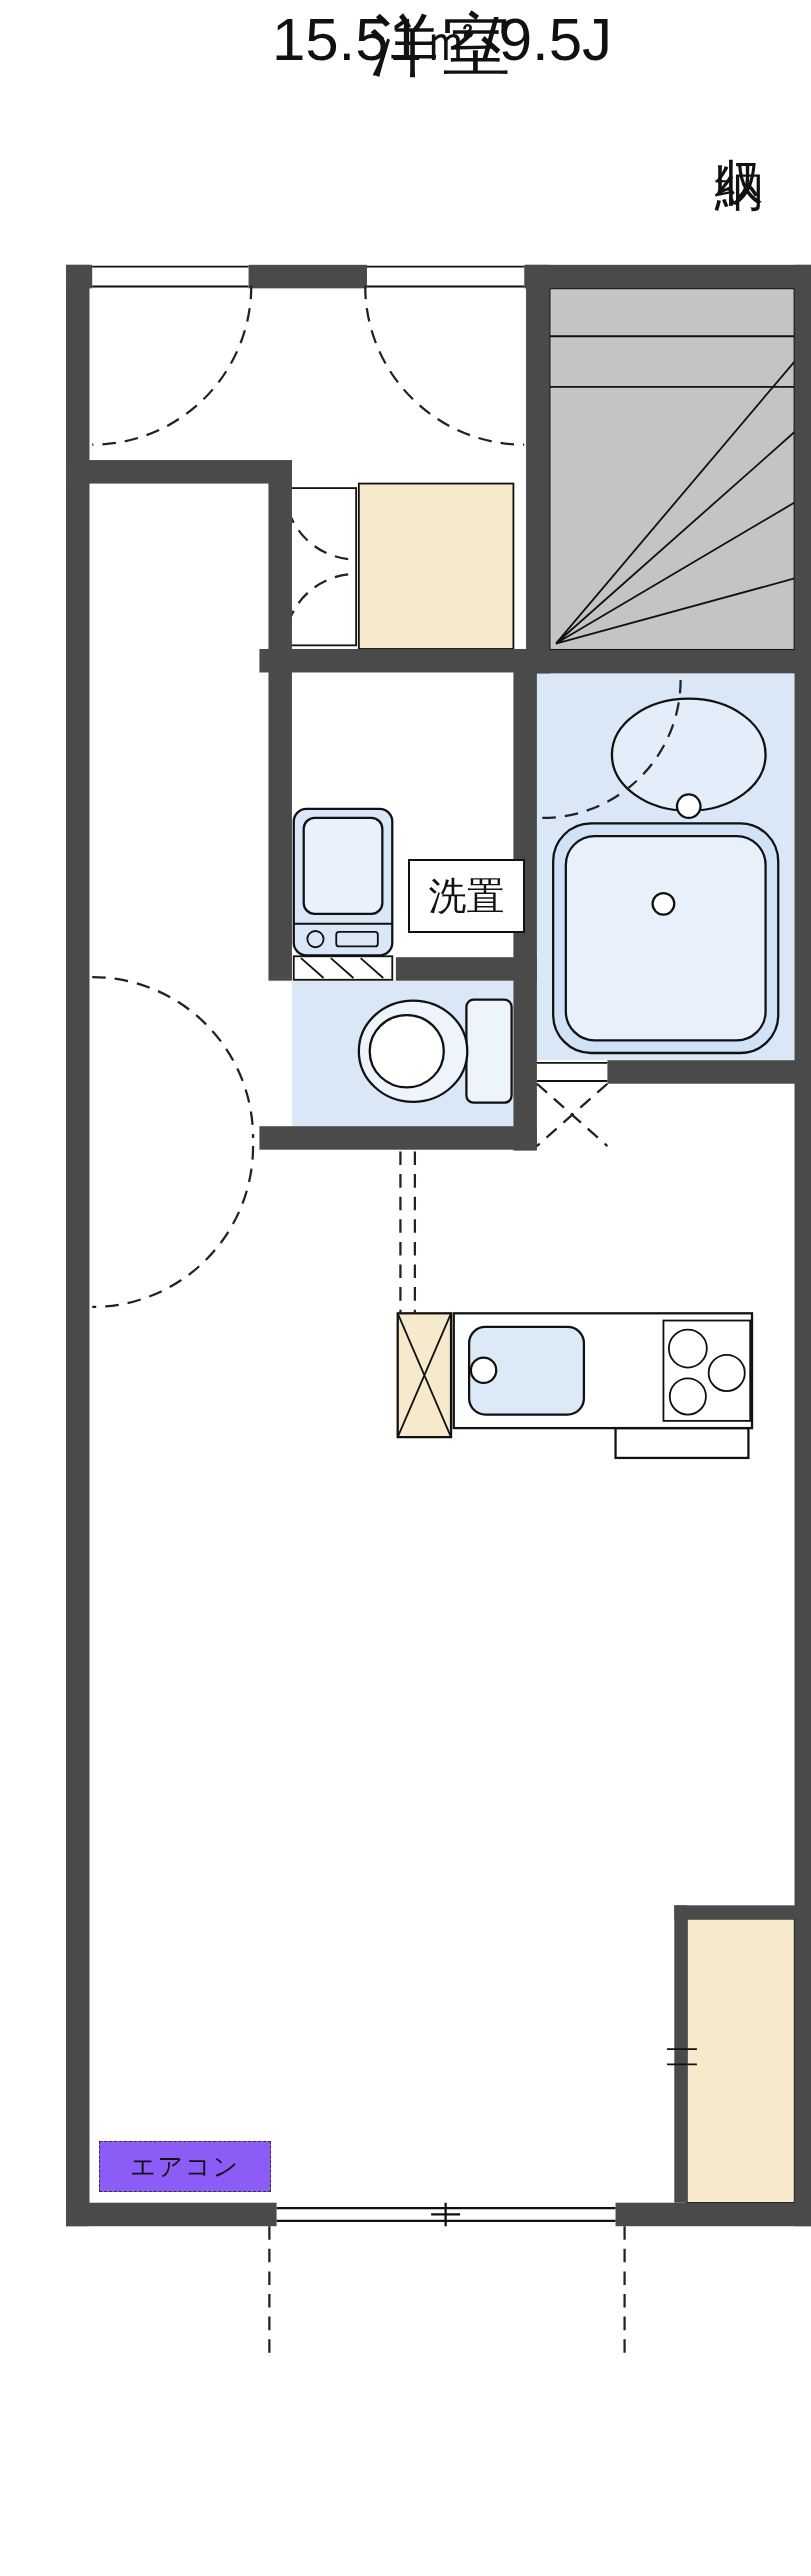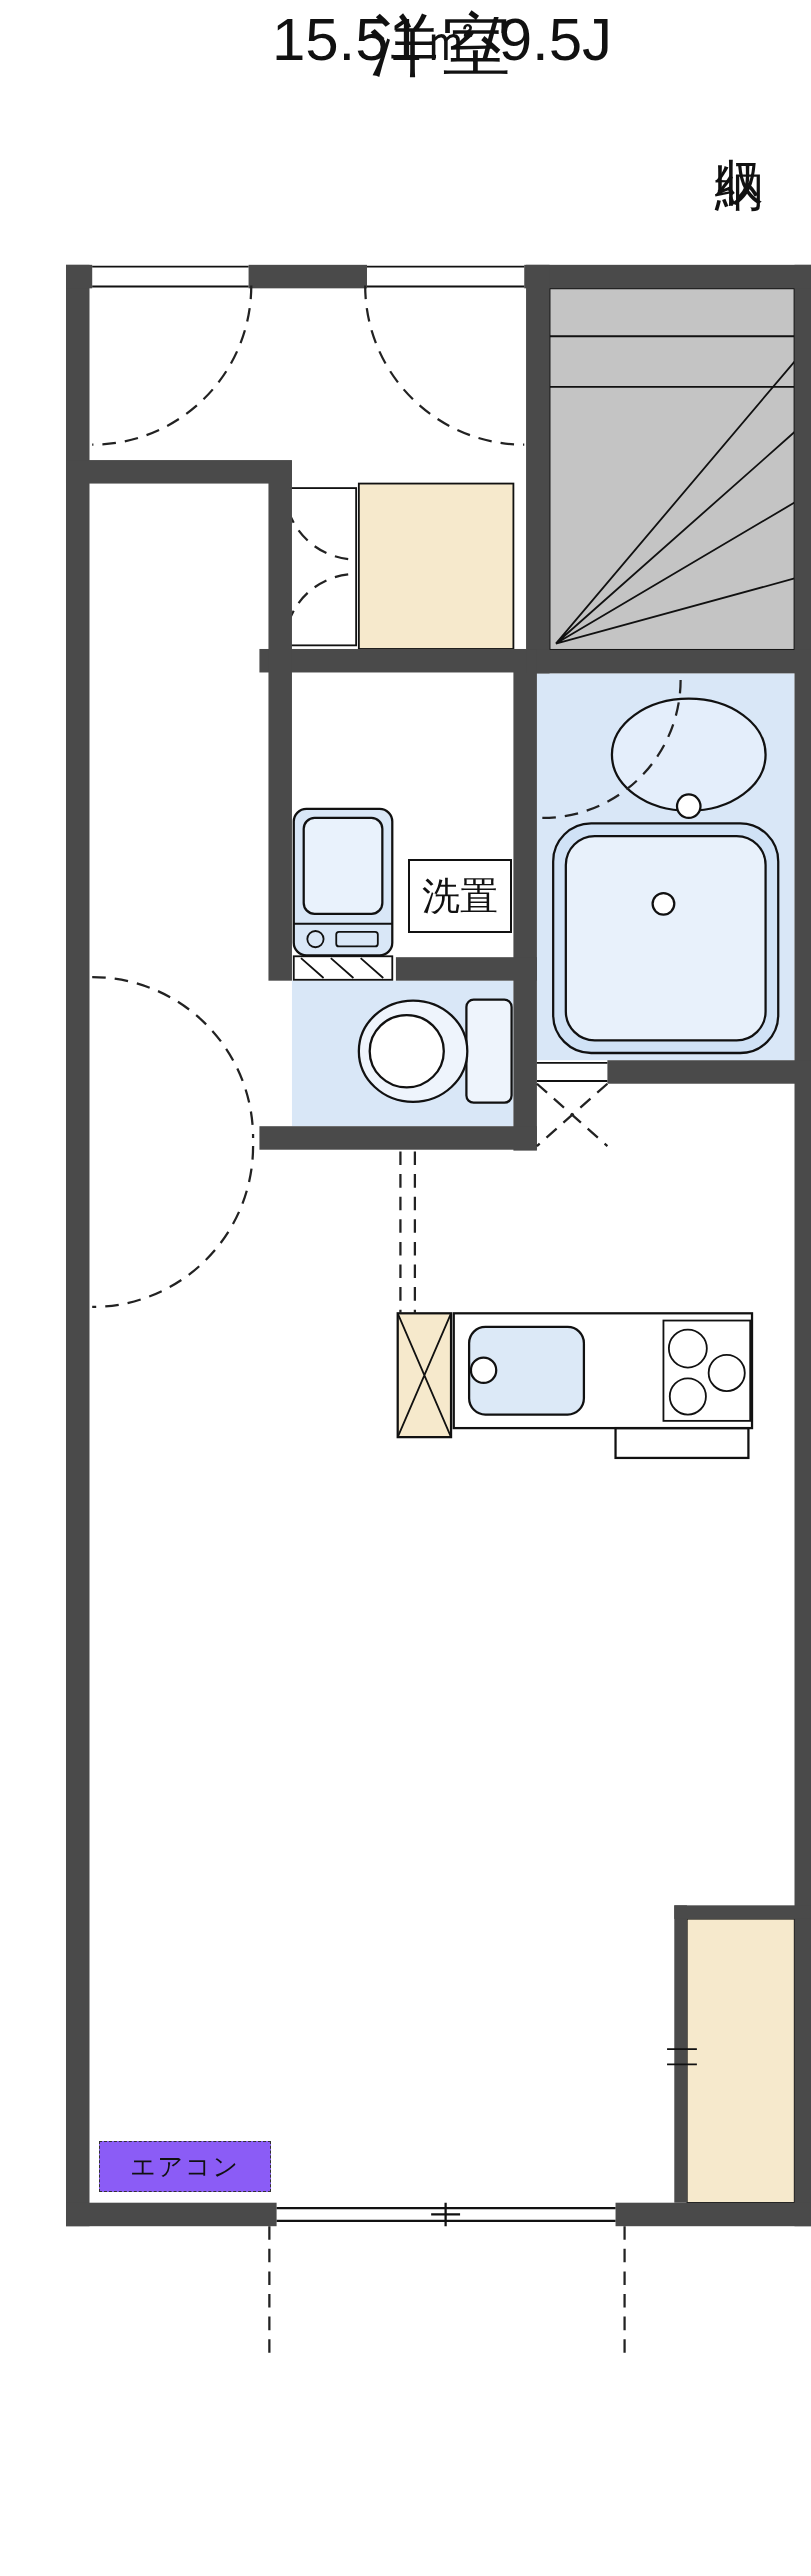--- a/index.html
+++ b/index.html
@@ -15,21 +15,21 @@
   .plan svg{position:absolute;left:0;top:0;}
   .lbl{position:absolute;color:#111;}
   .lbl-room-name{left:0;top:1902;width:812px;text-align:center;font-size:69px;letter-spacing:3.6px;}
   .lbl-room-size{left:0;top:2002;width:812px;text-align:center;font-size:60px;}
   .lbl-storage{
     left:672px;top:2152;width:65px;height:253px;
     writing-mode:vertical-rl;text-orientation:upright;
     font-size:49px;letter-spacing:7.2px;text-align:center;
   }
   .lbl-washer{
-    left:372px;top:859px;width:104px;height:74px;
+    left:372px;top:859px;width:117px;height:74px;
     background:#ffffff;border:2.7px solid #111;
     display:flex;align-items:center;justify-content:center;
     font-size:38px;box-sizing:border-box;
   }
   .lbl-aircon{
     left:63px;top:2141px;width:172px;height:51px;
     background:#8b5cf6;border:1.8px dashed #333;
     display:flex;align-items:center;justify-content:center;
     font-size:25px;box-sizing:border-box;letter-spacing:1.8px;
   }

